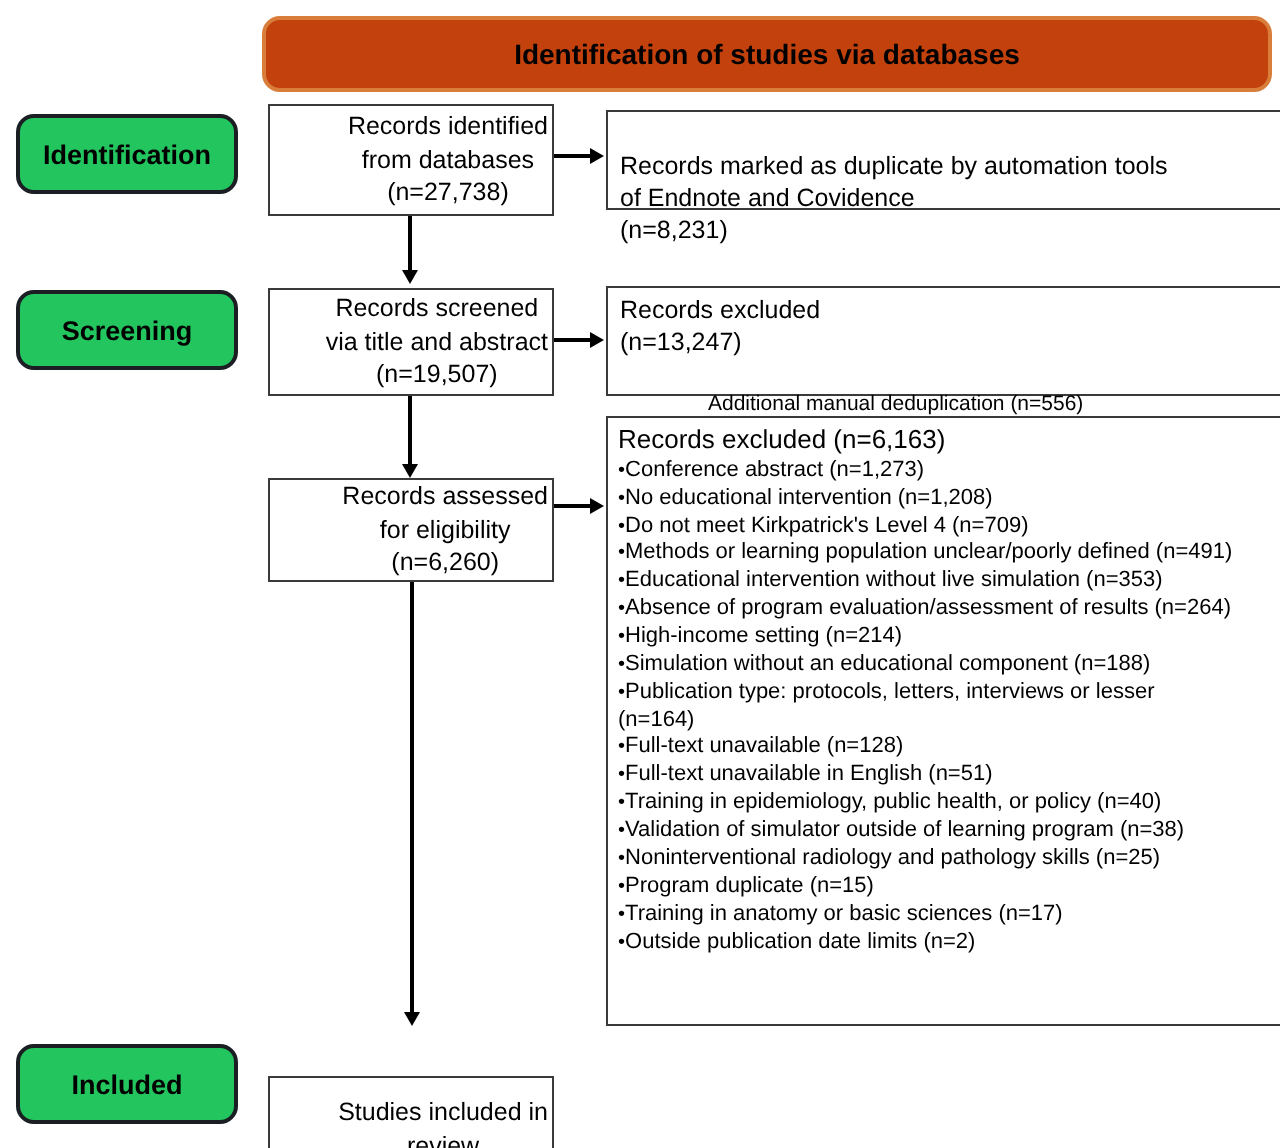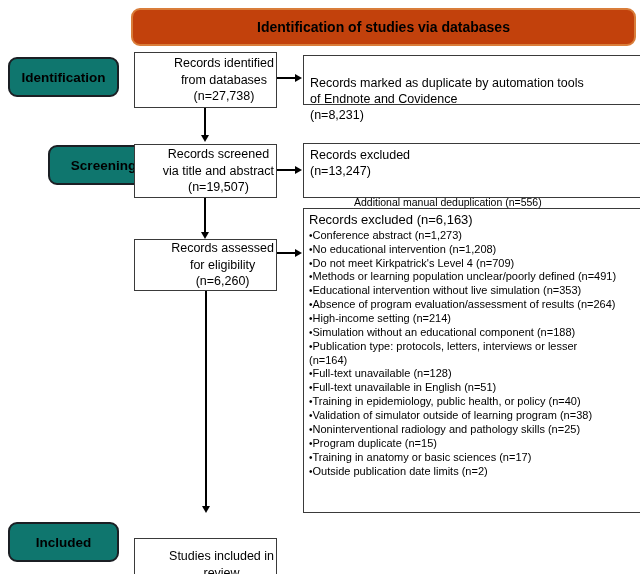--- a/index.html
+++ b/index.html
@@ -11,26 +11,26 @@
   
   .banner{
     position:absolute;left:131px;top:8px;width:505px;height:38px;
     background:#c2410c;border:2px solid #D97D3A;border-radius:9px;
     display:flex;align-items:center;justify-content:center;
     font-weight:bold;font-size:14px;
   }
   
   .stage{
     position:absolute;left:8px;width:111px;height:40px;
-    background:#0f766e;border:2px solid #1B1F24;border-radius:9px;
+    background:#22c55e;border:2px solid #1B1F24;border-radius:9px;
     display:flex;align-items:center;justify-content:center;
     font-weight:bold;font-size:13.5px;
   }
   .stage-identification{top:57px;}
-  .stage-screening{top:145px;margin-left:40px;}
+  .stage-screening{top:145px;}
   .stage-included{top:522px;}
   
   .cbox{
     position:absolute;left:134px;width:143px;
     background:#fff;border:1.5px solid #3A3A3A;
     display:flex;align-items:center;justify-content:flex-end;
     text-align:center;white-space:pre-line;font-size:12.5px;line-height:1.32;
     padding:2px;
   }
   .cbox-identified{top:52px;height:56px;}

